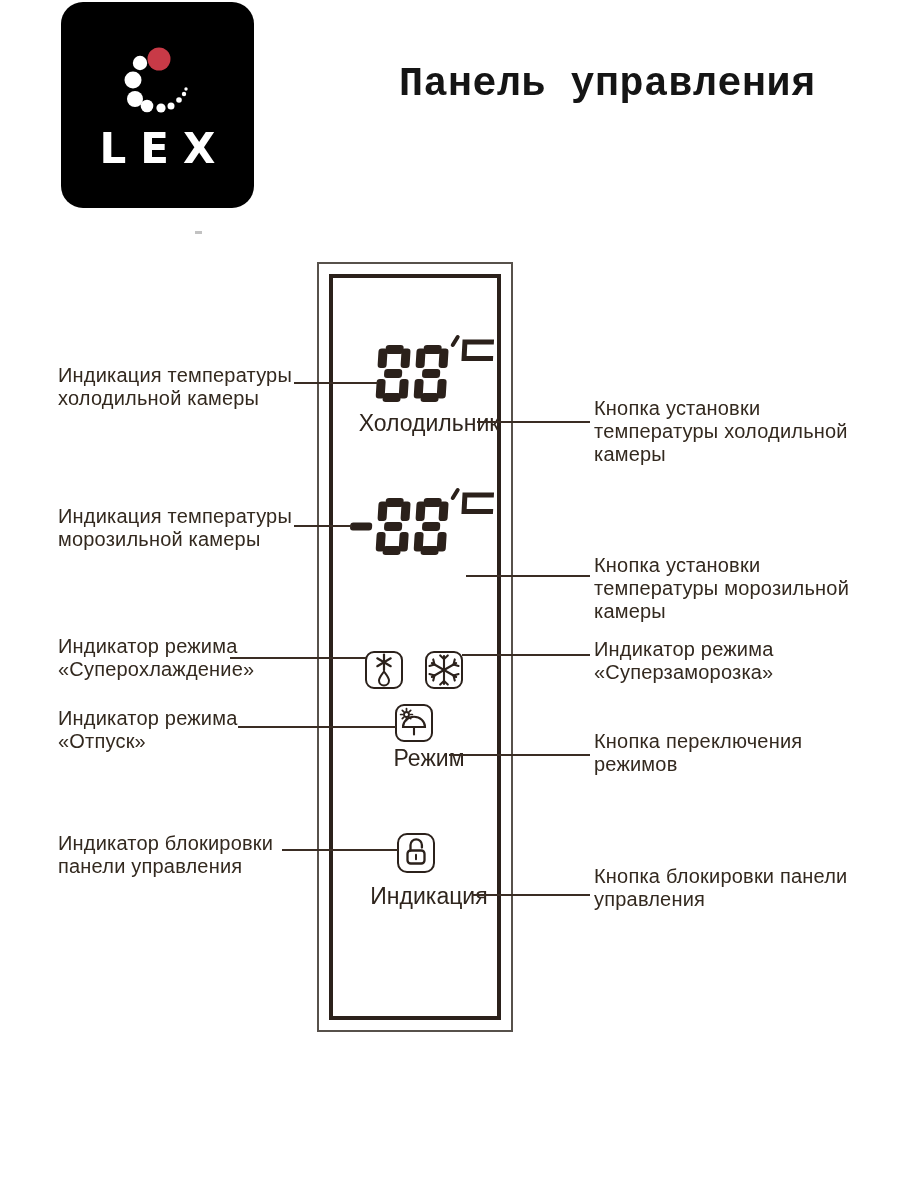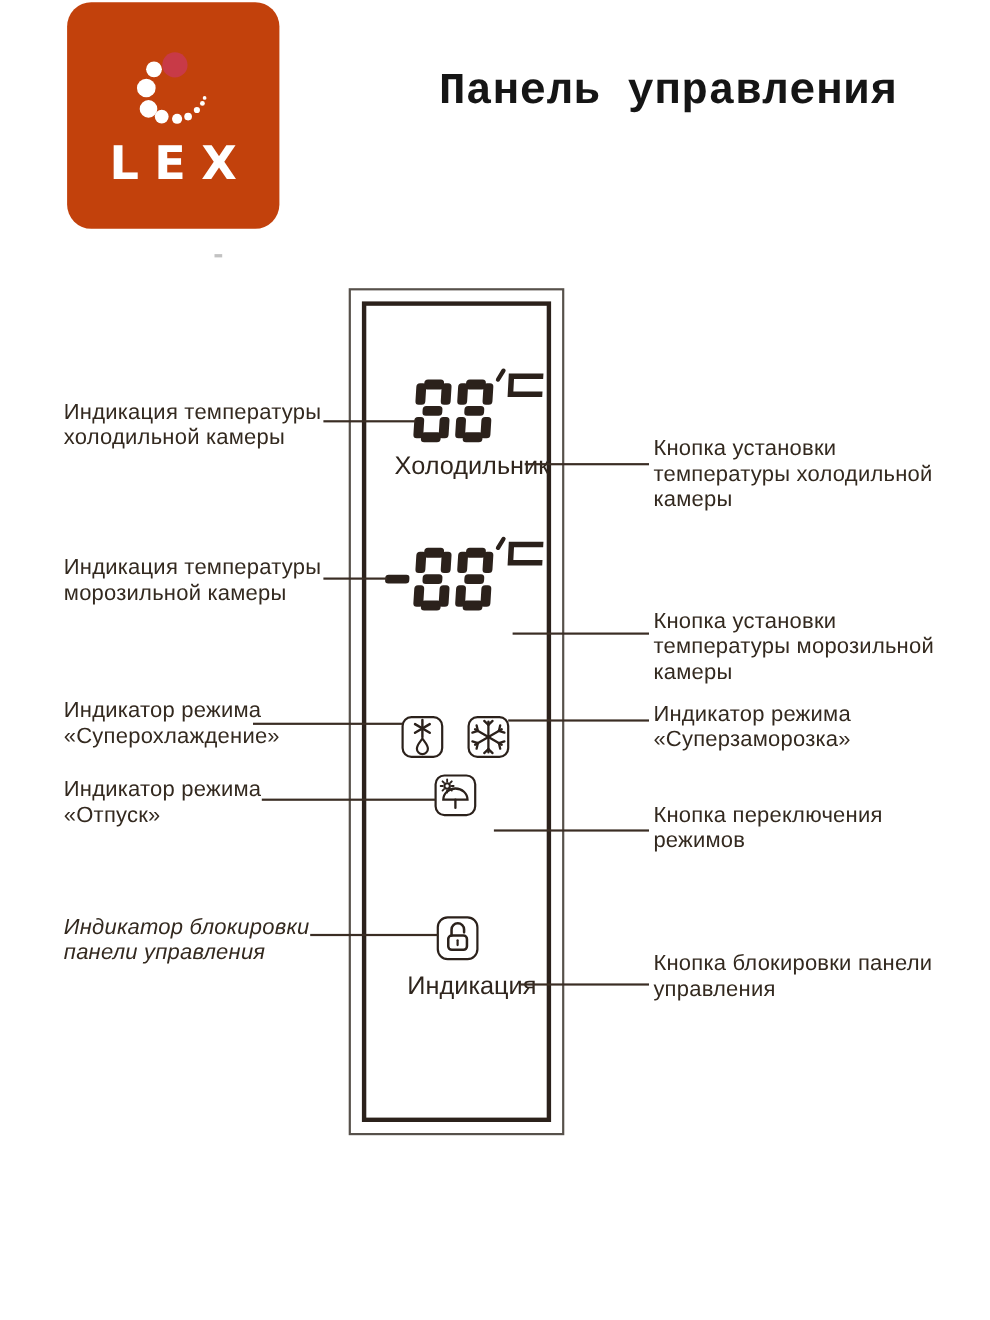--- a/index.html
+++ b/index.html
@@ -47,21 +47,21 @@
   .i-vacation{left:395px;top:704px;}
   .i-lock{left:397px;top:833px;height:40px;border-radius:10px;}
 
   
   .lbl{position:absolute;width:290px;font-size:20px;line-height:23px;letter-spacing:.2px;
        color:#33291f;white-space:pre-line;}
   .pl1{left:58px;top:364px;}
   .pl2{left:58px;top:505px;}
   .pl3{left:58px;top:635px;}
   .pl4{left:58px;top:707px;}
-  .pl5{left:58px;top:832px;font-style:italic;}
+  .pl5{left:58px;top:832px;}
   .pr1{left:594px;top:397px;}
   .pr2{left:594px;top:554px;}
   .pr3{left:594px;top:638px;}
   .pr4{left:594px;top:730px;}
   .pr5{left:594px;top:865px;}
 
   
   .line{position:absolute;height:2px;background:#3a2d24;}
   .cl1{left:294px;top:382px;width:84px;}
   .cl2{left:294px;top:525px;width:58px;}
@@ -74,21 +74,21 @@
   .cr4{left:449px;top:754px;width:141px;}
   .cr5{left:472px;top:894px;width:118px;}
 
   .artifact{position:absolute;left:195px;top:231px;width:7px;height:3px;background:#c2c2c2;}
 </style>
 </head>
 <body>
 
 <div class="canvas">
 
-  <div class="logo" id="logo" style="background: #c2410c;">
+  <div class="logo" id="logo" style="background: #000000;">
     <svg class="logo-dots" viewBox="0 0 193 206">
       <circle cx="98" cy="57" r="11.5" class="dot-red" fill="#c83a47"></circle>
       <circle cx="79" cy="61" r="7.2" fill="#ffffff"></circle>
       <circle cx="72" cy="78" r="8.5" fill="#ffffff"></circle>
       <circle cx="74" cy="97" r="8" fill="#ffffff"></circle>
       <circle cx="86" cy="104" r="6.3" fill="#ffffff"></circle>
       <circle cx="100" cy="106" r="4.6" fill="#ffffff"></circle>
       <circle cx="110" cy="104" r="3.5" fill="#ffffff"></circle>
       <circle cx="118" cy="98" r="2.8" fill="#ffffff"></circle>
       <circle cx="123" cy="92" r="2.2" fill="#ffffff"></circle>
@@ -192,20 +192,21 @@
           <line x1="15.6" y1="10.5" x2="17.4" y2="10.5"></line>
         <line x1="7.3" y1="6.3" x2="8.6" y2="7.6"></line>
           <line x1="14.4" y1="13.4" x2="15.7" y2="14.7"></line>
         <line x1="15.7" y1="6.3" x2="14.4" y2="7.6"></line>
           <line x1="8.6" y1="13.4" x2="7.3" y2="14.7"></line>
       </g>
       <path d="M8,23 A11,10.2 0 0 1 30,23 Z"></path>
       <line x1="19" y1="23" x2="19" y2="30.5"></line>
     </svg>
   </div>
+  <div class="plabel pl-mode">Режим</div>
 
   <div class="ibox i-lock">
     <svg width="38" height="40" viewBox="0 0 38 40" fill="none" stroke="currentColor" stroke-linecap="round">
       <rect x="10.5" y="17.5" width="17" height="13" rx="3.2" stroke-width="2.3"></rect>
       <line x1="19" y1="21.8" x2="19" y2="26.2" stroke-width="2"></line>
       <path d="M13.5,17.5 V12 A5.7,5.7 0 0 1 24.9,12 V14.6" stroke-width="2.3"></path>
     </svg>
   </div>
   <div class="plabel pl-lock">Индикация</div>
 

